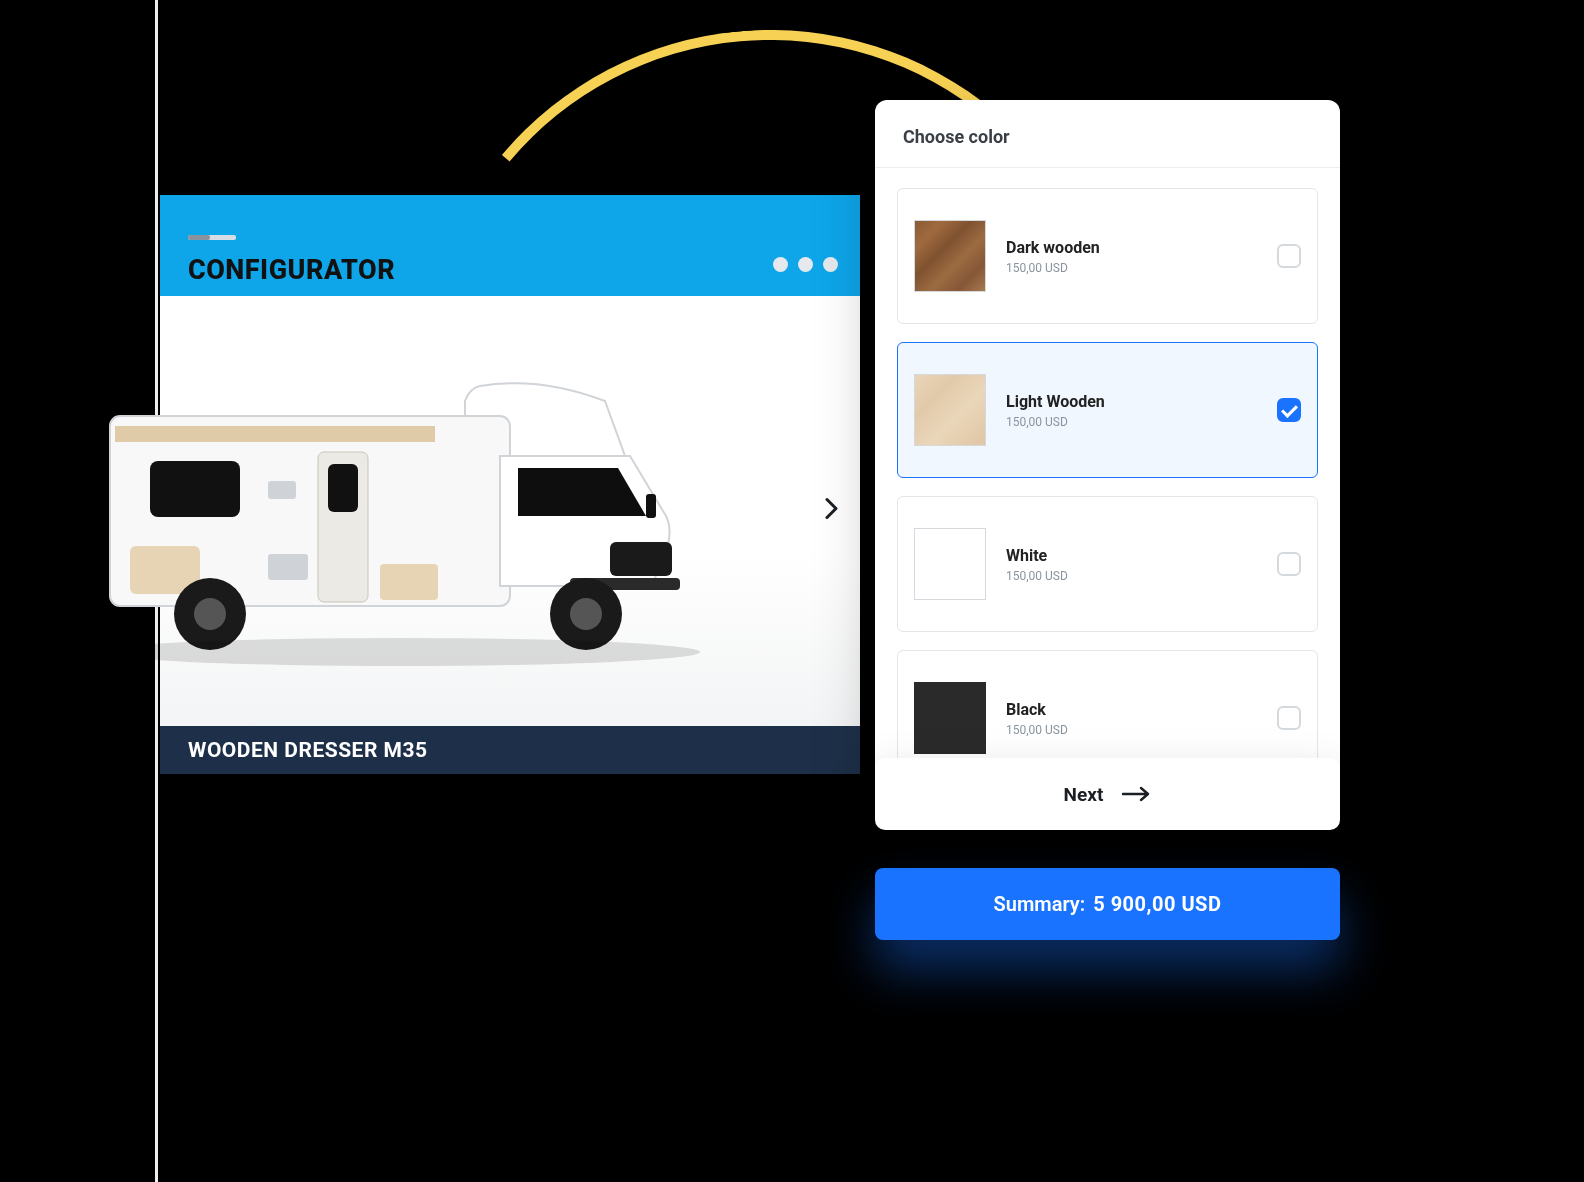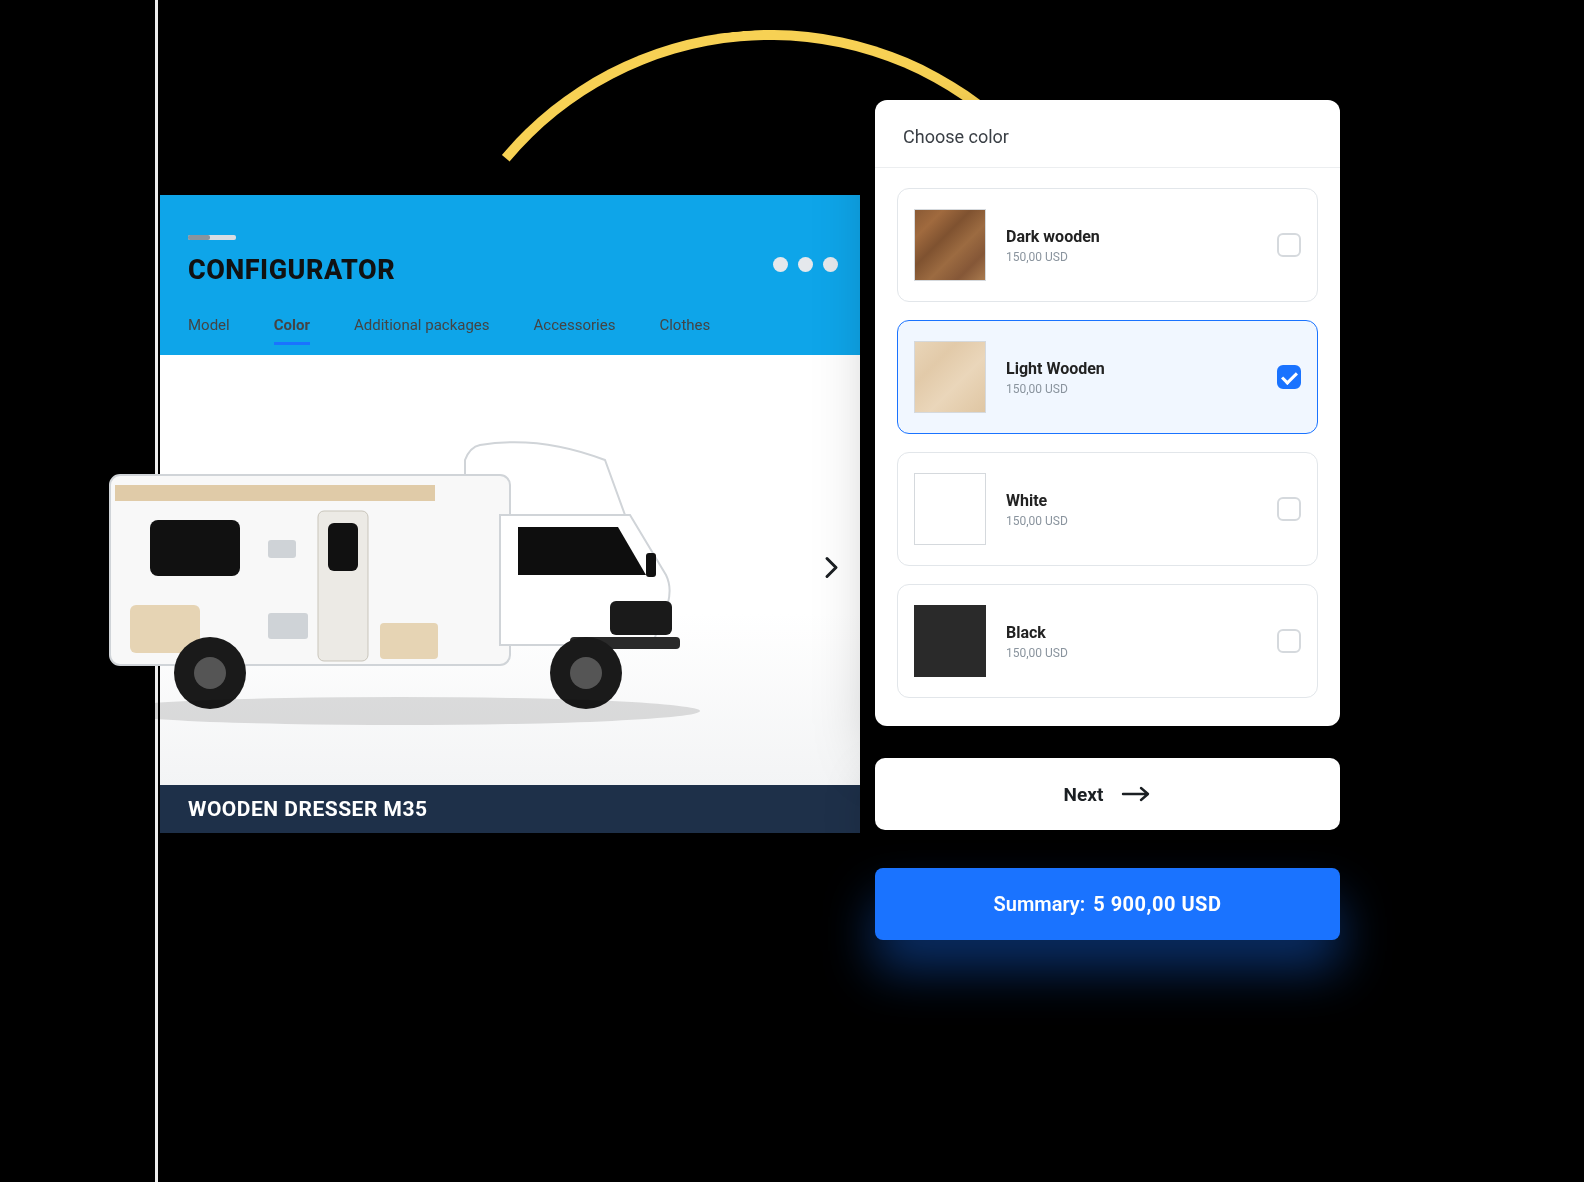--- a/index.html
+++ b/index.html
@@ -172,37 +172,37 @@
     left: 875px;
     width: 465px;
     background: #fff;
     border-radius: 12px;
     box-shadow: 0 30px 60px rgba(0,0,0,0.25);
     z-index: 5;
   }
   .side-header {
     padding: 26px 28px 20px 28px;
     font-size: 18px;
-    font-weight: 400;
+    font-weight: 700;
     color: #3a3f45;
     border-bottom: 1px solid #eceef0;
   }
   .options {
     padding: 20px 22px 28px 22px;
     display: flex;
     flex-direction: column;
     gap: 18px;
   }
   .option-card {
     display: flex;
     align-items: center;
     gap: 20px;
-    padding: 20px 16px;
+    padding: 31px 16px;
     border: 1.5px solid #e2e6ea;
-    border-radius: 12px;
+    border-radius: 6px;
     cursor: pointer;
   }
   .option-card.selected {
     border-color: #1a73ff;
     background: #f1f7ff;
   }
   .swatch {
     width: 72px; height: 72px;
     border: 1px solid #d5d9dd;
     flex-shrink: 0;
@@ -286,27 +286,20 @@
 
 <div class="main-panel">
   <div class="main-inner" style="position:relative;">
     <div class="segmented-track"></div>
     <div class="title">CONFIGURATOR</div>
     <div class="dots">
       <div class="dot"></div>
       <div class="dot"></div>
       <div class="dot"></div>
     </div>
-    <div class="tabs" id="tabs">
-        <div class="tab">Model</div>
-        <div class="tab active">Color</div>
-        <div class="tab">Additional packages</div>
-        <div class="tab">Accessories</div>
-        <div class="tab">Clothes</div>
-      </div>
   </div>
 
   <div class="stage">
     <svg class="vehicle" viewBox="0 0 710 330">
 
       <path d="M410 40 Q470 30 535 55 L555 110 L395 110 L395 55 Q400 42 410 40 Z" fill="#fff" stroke="#d0d4d8" stroke-width="2"></path>
 
       <rect x="40" y="70" width="400" height="190" rx="10" fill="#f8f8f8" stroke="#d0d4d8" stroke-width="2"></rect>
 
       <rect x="45" y="80" width="320" height="16" fill="#e0cba8"></rect>

